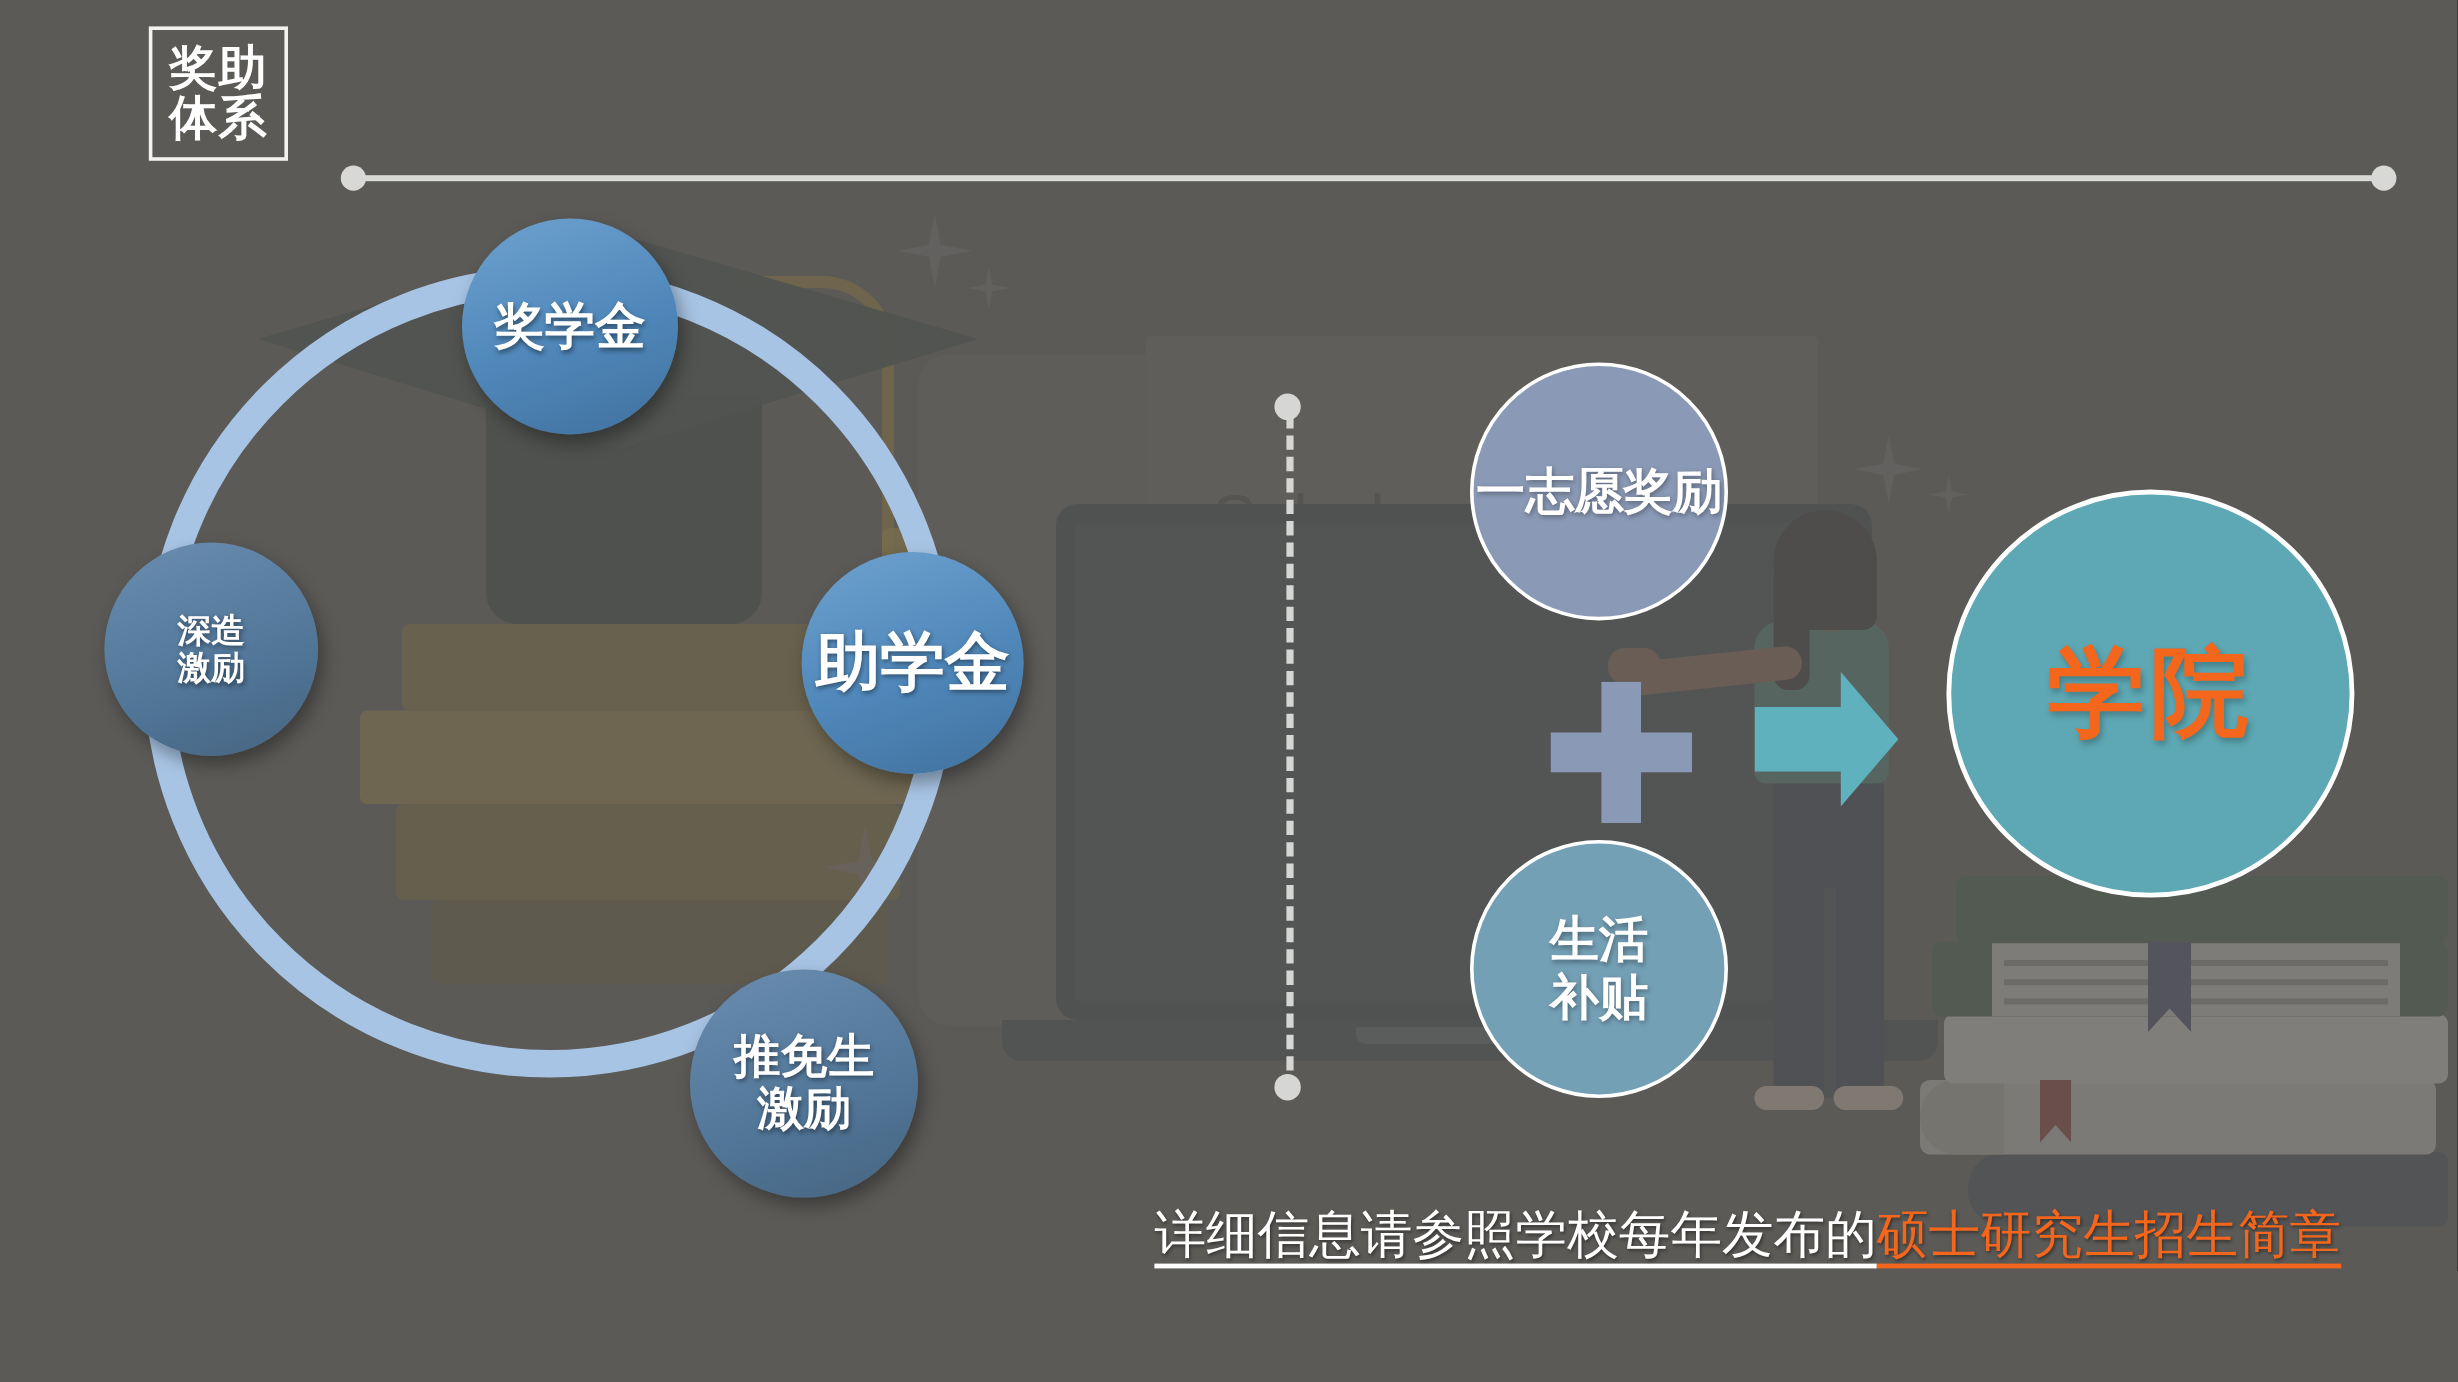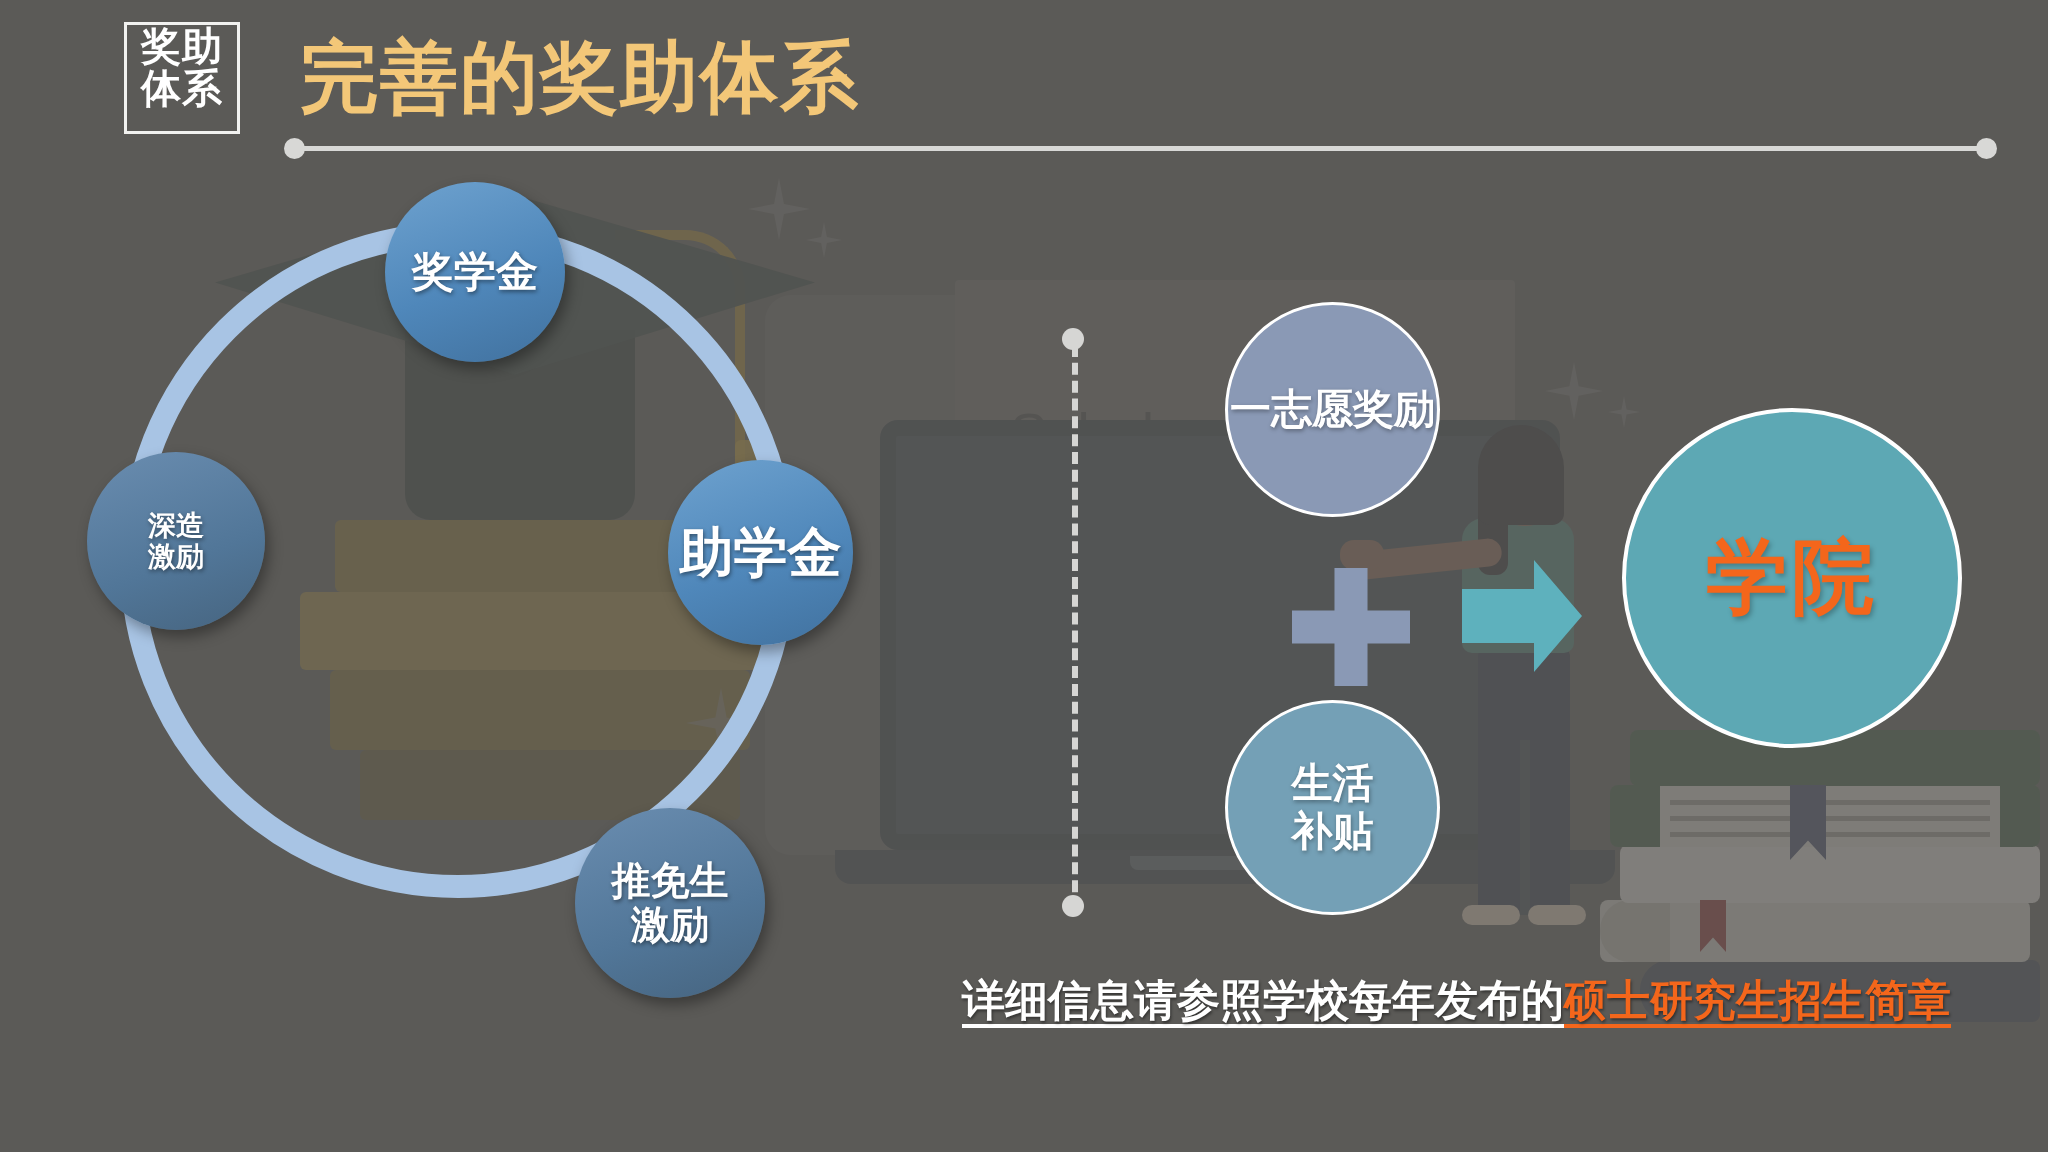--- a/index.html
+++ b/index.html
@@ -112,21 +112,21 @@
 
   
   #bg-haze{ position:absolute; inset:0; background:rgba(91,90,87,.72); }
 
   
   #header-badge{
     position:absolute; left:124px; top:22px;
     width:116px; height:112px;
     border:3px solid #f2f2f0;
     display:flex; flex-direction:column;
-    align-items:center; justify-content:flex-start;
+    align-items:center; justify-content:center;
     color:#ffffff; font-weight:bold; font-size:40px;
     line-height:1.05; letter-spacing:1px;
   }
   #header-title{
     position:absolute; left:300px; top:26px;
     font-size:78px; font-weight:bold;
     color:#f3c778; letter-spacing:2px;
     white-space:nowrap;
   }
   #header-rule{
@@ -225,22 +225,22 @@
     position:absolute; left:1622px; top:408px;
     width:340px; height:340px; border-radius:50%;
     background:#5da8b4; border:4px solid #ffffff;
     display:flex; align-items:center; justify-content:center;
     color:#f4661b; font-weight:bold; font-size:82px; letter-spacing:4px;
     text-shadow:2px 3px 5px rgba(0,0,0,.25);
   }
 
   
   #footer-note{
-    position:absolute; left:962px; top:972px;
-    font-size:43px; font-weight:bold; white-space:nowrap;
+    position:absolute; left:962px; top:1000px;
+    font-size:43px; font-weight:normal; white-space:nowrap;
   }
   #footer-note .seg-white{
     color:#ffffff;
     border-bottom:4px solid #ffffff;
     text-shadow:1px 2px 3px rgba(0,0,0,.45);
   }
   #footer-note .seg-orange{
     color:#f4661b;
     border-bottom:4px solid #f4661b;
     text-shadow:1px 2px 3px rgba(0,0,0,.45);
@@ -310,21 +310,20 @@
     <div class="bg-el bookmark1"></div>
     <div class="bg-el bookmark2"></div>
   </div>
 
   <div id="bg-haze"></div>
 
   <div id="header-badge">
     <span class="nline">奖助</span>
     <span class="nline">体系</span>
   </div>
-  <div id="header-title">完善的奖助体系</div>
   <div id="header-rule"></div>
   <div class="rule-dot" id="rule-dot-left"></div>
   <div class="rule-dot" id="rule-dot-right"></div>
 
   <div id="ring"></div>
 
   <div class="node node-blue" id="node-scholarship">
     <span>奖学金</span>
   </div>
 

